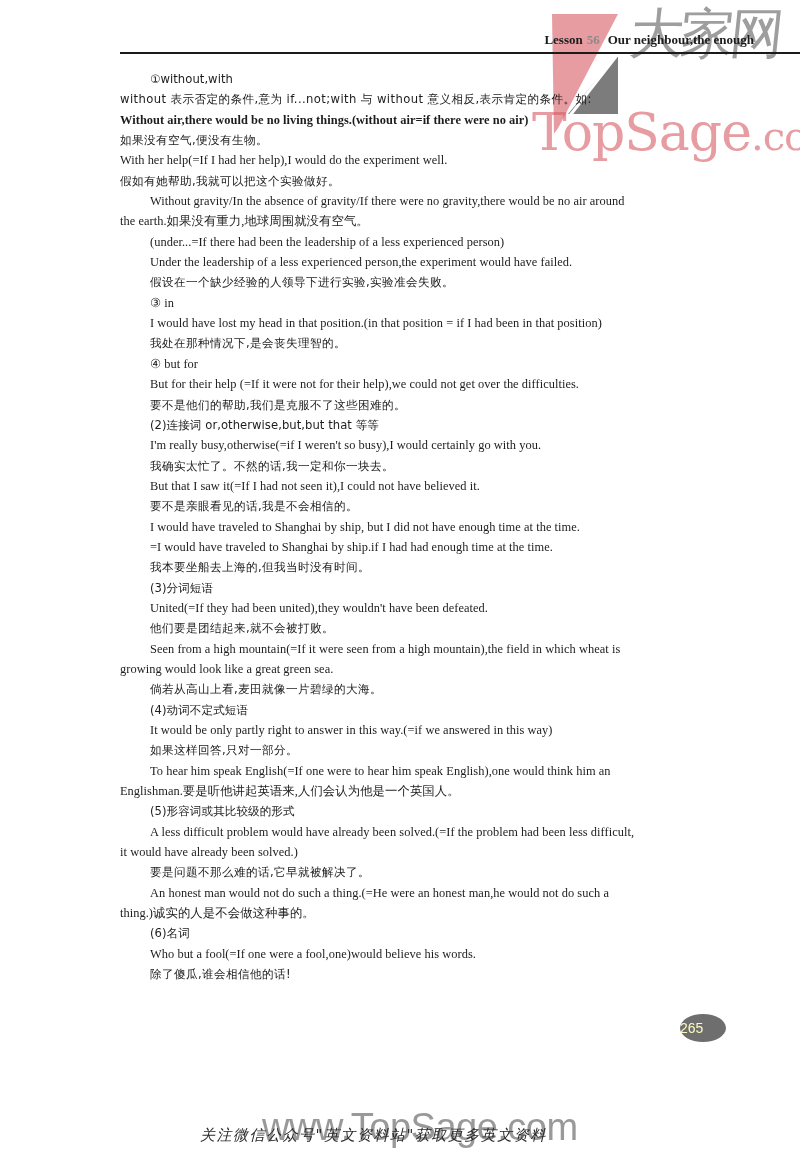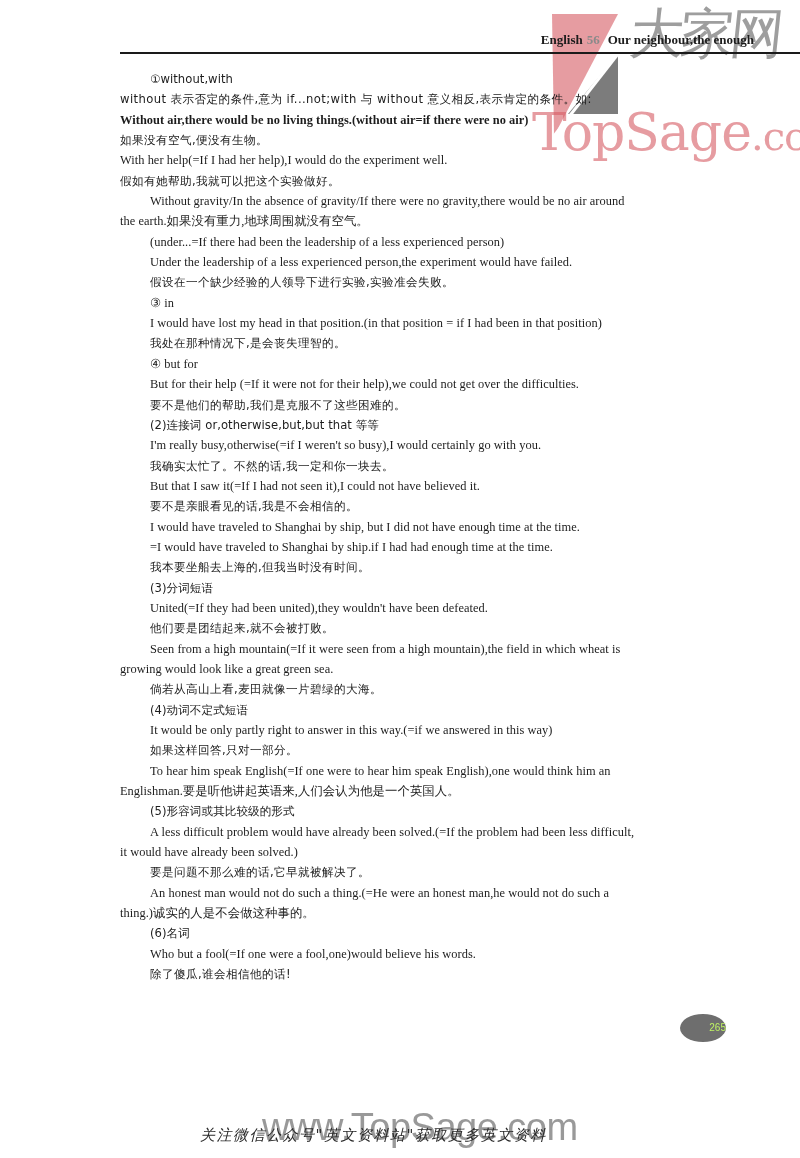--- a/index.html
+++ b/index.html
@@ -13,22 +13,22 @@
   .page-body { position:absolute; left:120px; top:69px; width:612px; }
   .line {
     font-size:12.4px; line-height:20.35px; white-space:nowrap; letter-spacing:0.05px;
   }
   .line.indent { padding-left:30px; }
   .line.cn { font-weight:normal; font-family:"DejaVu Sans","Liberation Sans",sans-serif; font-size:11.6px; letter-spacing:0.4px; }
   .line.bold { font-weight:bold; }
   .line.heading { font-family:"DejaVu Sans","Liberation Sans",sans-serif; font-size:11.6px; }
   .page-number {
     position:absolute; left:680px; top:1014px; width:46px; height:28px; border-radius:50%;
-    background:#6e6e6e; color:#bef264; font-family:"Liberation Sans",sans-serif; font-size:10px;
-    text-align:right; line-height:28px;
+    background:#6e6e6e; color:#fef9c3; font-family:"Liberation Sans",sans-serif; font-size:14px;
+    text-align:left; line-height:28px;
   }
   .wm-logo { position:absolute; left:540px; top:6px; width:90px; height:150px; }
   .wm-cn {
     position:absolute; left:630px; top:-2px; font-family:"DejaVu Sans",sans-serif; font-size:54px;
     color:rgba(120,120,120,0.72); letter-spacing:-4px; transform:skewX(-6deg);
   }
   .wm-topsage {
     position:absolute; left:532px; top:102px; font-family:"DejaVu Serif",serif; font-size:52px;
     color:rgba(214,96,104,0.62); letter-spacing:-1px; white-space:nowrap;
   }
@@ -48,21 +48,21 @@
 <div class="wm-logo">
   <svg width="90" height="150" viewBox="0 0 90 150">
     <polygon points="12,8 78,8 14,130" fill="rgba(214,96,104,0.62)"></polygon>
     <polygon points="78,48 78,108 28,108" fill="rgba(95,95,95,0.82)"></polygon>
     <line x1="14" y1="130" x2="78" y2="48" stroke="#ffffff" stroke-width="3"></line>
   </svg>
 </div>
 <div class="wm-cn">大家网</div>
 
 <div class="header-title">
-  <span>English</span><span class="num">56</span><span>Our neighbour,the enough</span>
+  <span>Lesson</span><span class="num">56</span><span>Our neighbour,the enough</span>
 </div>
 <div class="header-rule"></div>
 
 <div class="wm-topsage">
   <span>TopSage</span><span class="com">.com</span>
 </div>
 
 <div class="page-body" id="page-body">
     <div class="line indent heading">①without,with</div>
     <div class="line cn">without 表示否定的条件,意为 if...not;with 与 without 意义相反,表示肯定的条件。如:</div>

